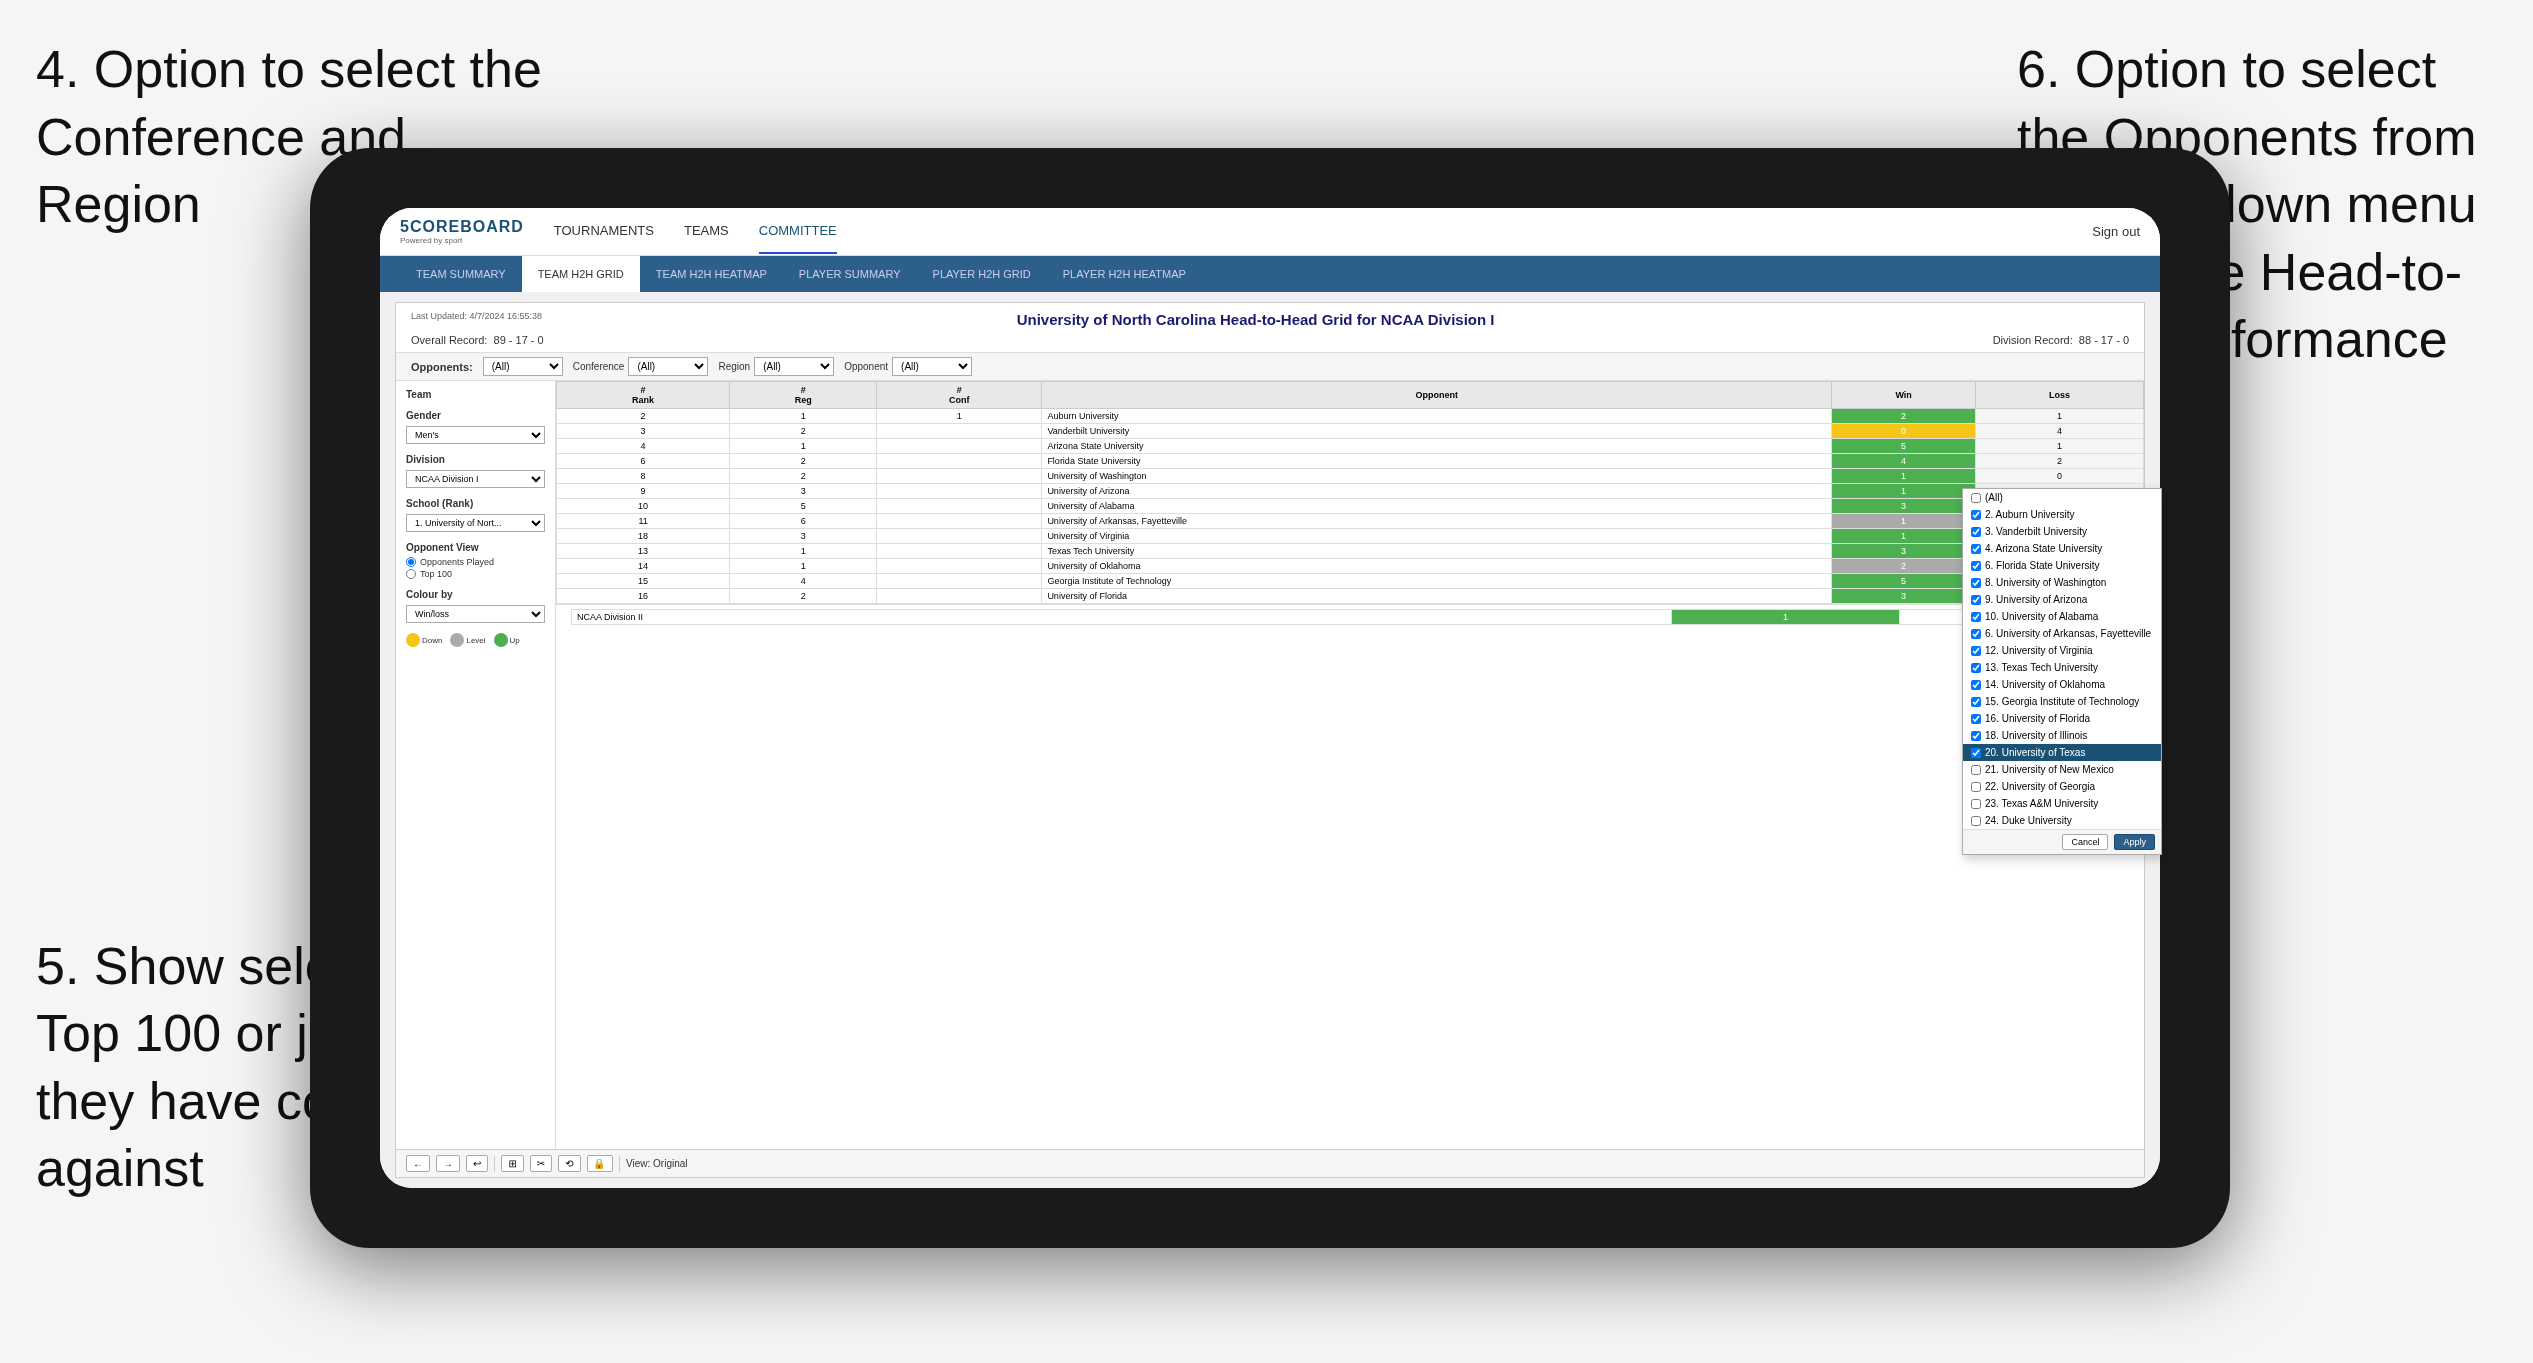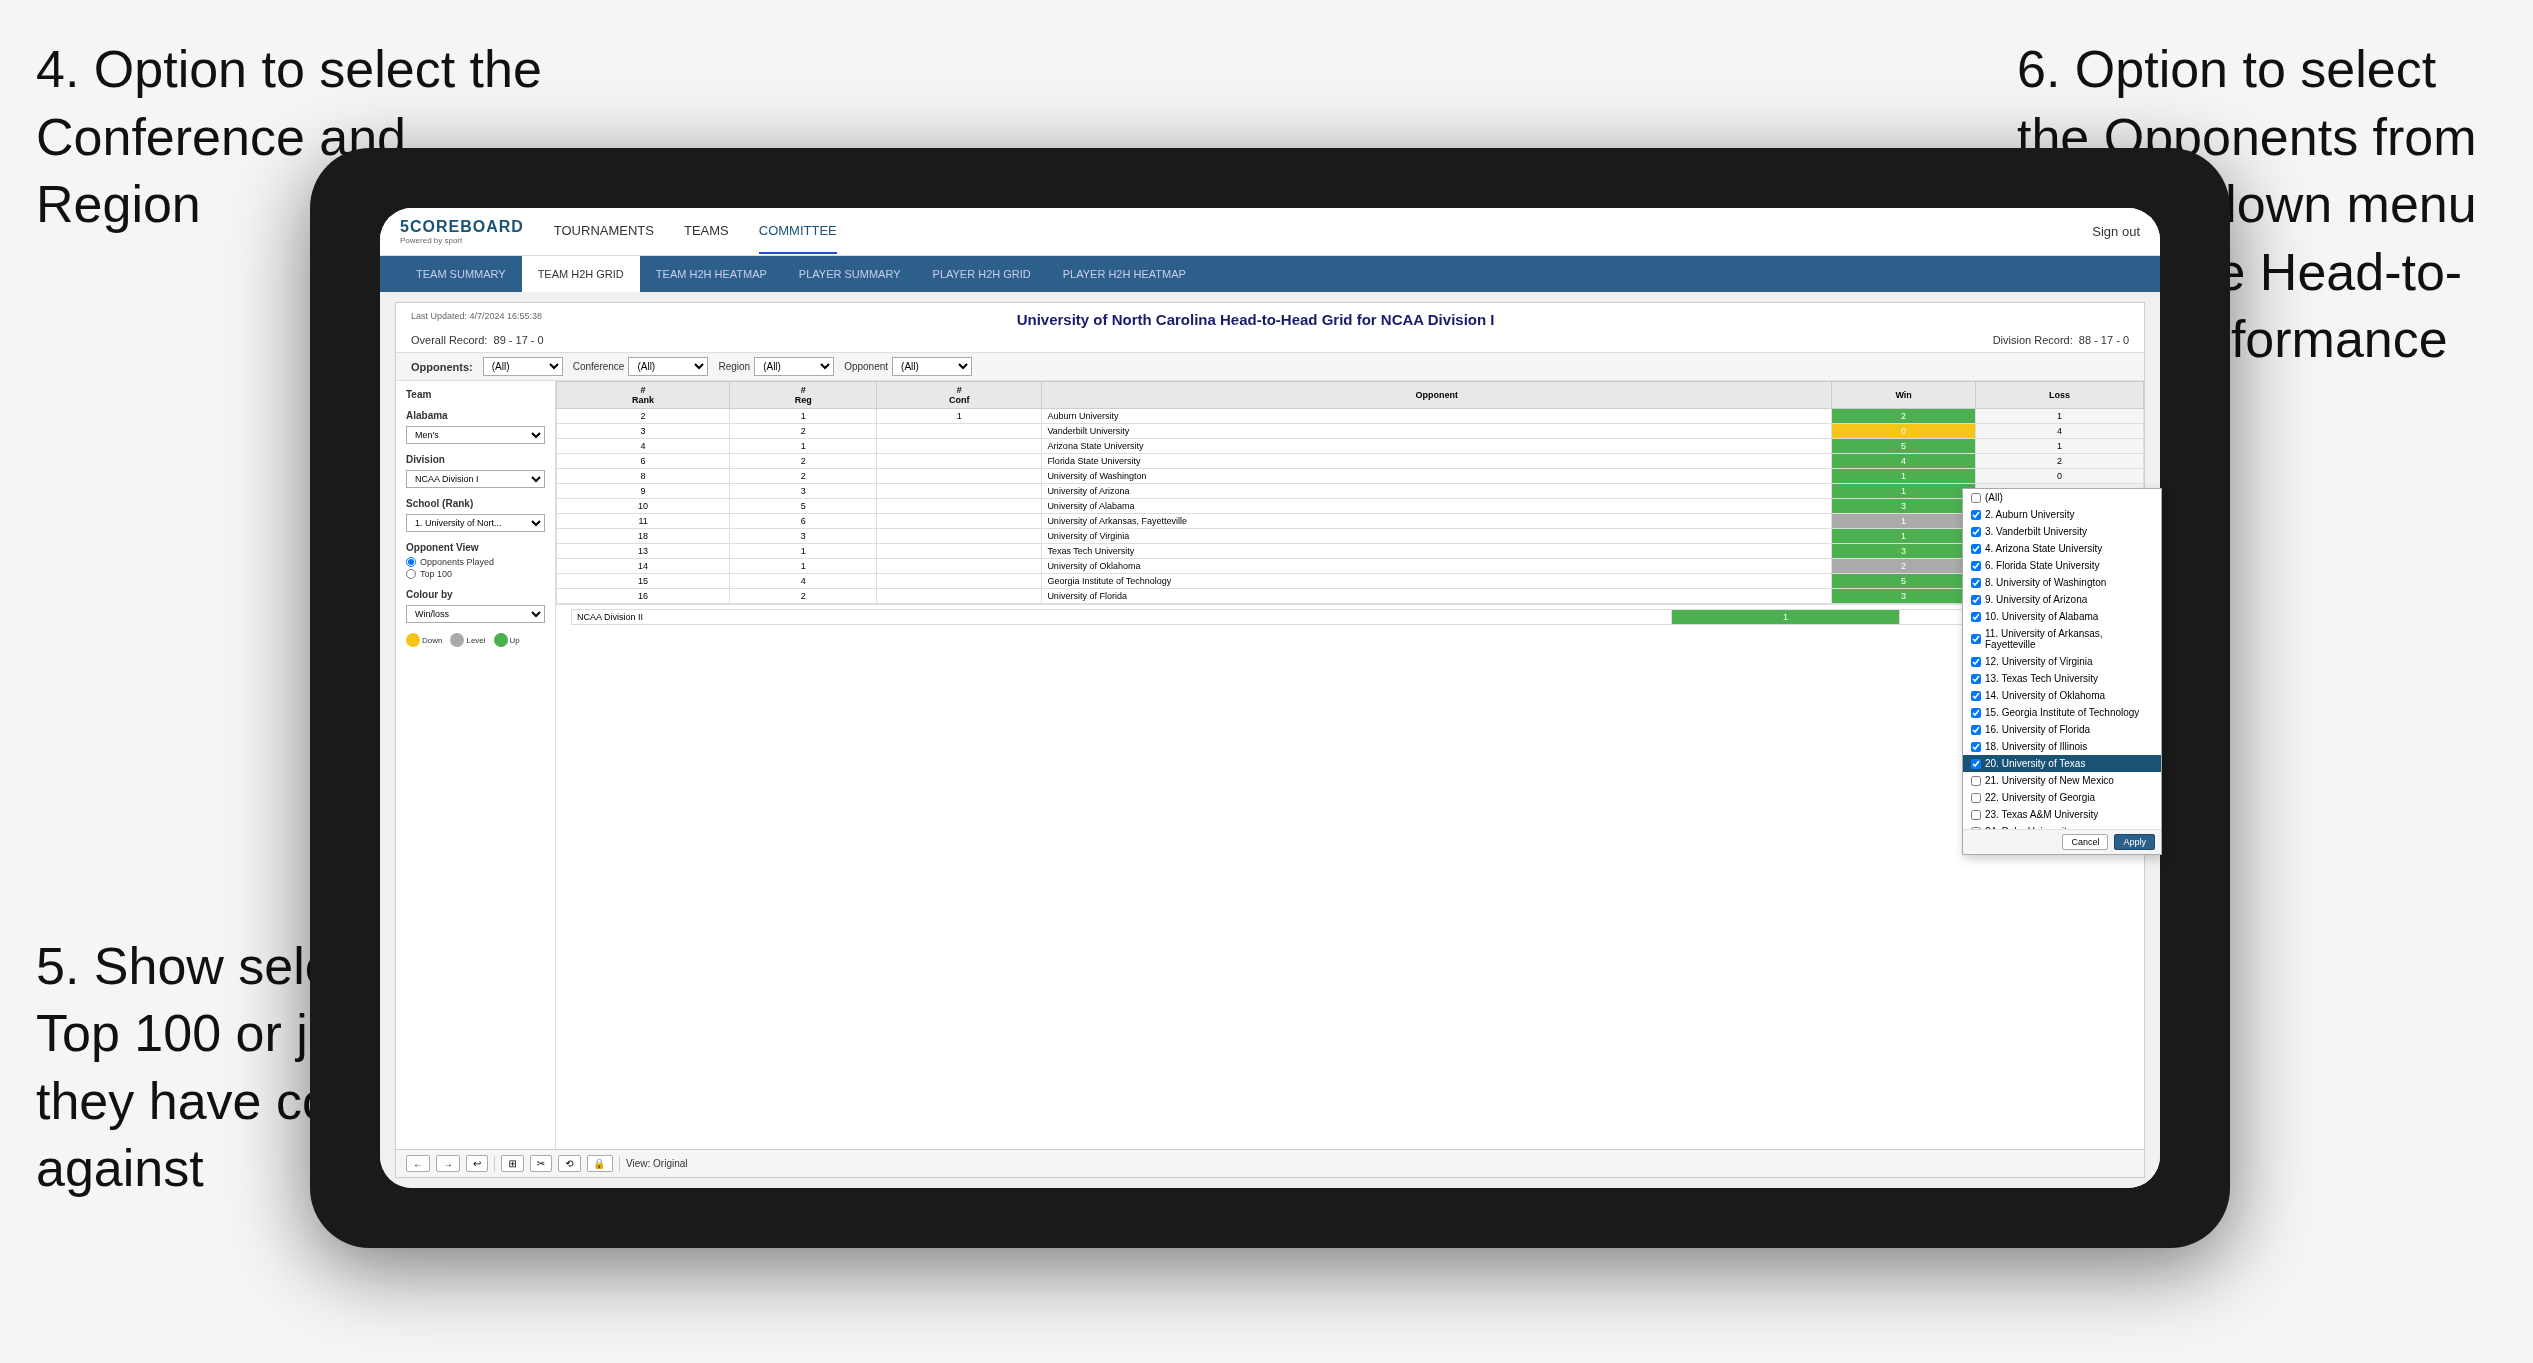--- a/index.html
+++ b/index.html
@@ -585,21 +585,21 @@
           </div>
         </div>
 
         <div class="table-area">
 
           <div class="left-panel">
             <div class="panel-section">
               <div class="panel-section-title">Team</div>
             </div>
             <div class="panel-section">
-              <div class="panel-section-title">Alabama</div>
+              <div class="panel-section-title">Gender</div>
               <select class="panel-select">
                 <option>Men's</option>
               </select>
             </div>
             <div class="panel-section">
               <div class="panel-section-title">Division</div>
               <select class="panel-select">
                 <option>NCAA Division I</option>
               </select>
             </div>
@@ -826,21 +826,21 @@
           <div class="dropdown-item">
             <input type="checkbox" checked="" style=""> 
             <span>9. University of Arizona</span>
           </div>
           <div class="dropdown-item">
             <input type="checkbox" checked="" style=""> 
             <span>10. University of Alabama</span>
           </div>
           <div class="dropdown-item">
             <input type="checkbox" checked="" style=""> 
-            <span>11. University of Arkansas, Fayetteville</span>
+            <span>6. University of Arkansas, Fayetteville</span>
           </div>
           <div class="dropdown-item">
             <input type="checkbox" checked="" style=""> 
             <span>12. University of Virginia</span>
           </div>
           <div class="dropdown-item">
             <input type="checkbox" checked="" style=""> 
             <span>13. Texas Tech University</span>
           </div>
           <div class="dropdown-item">

